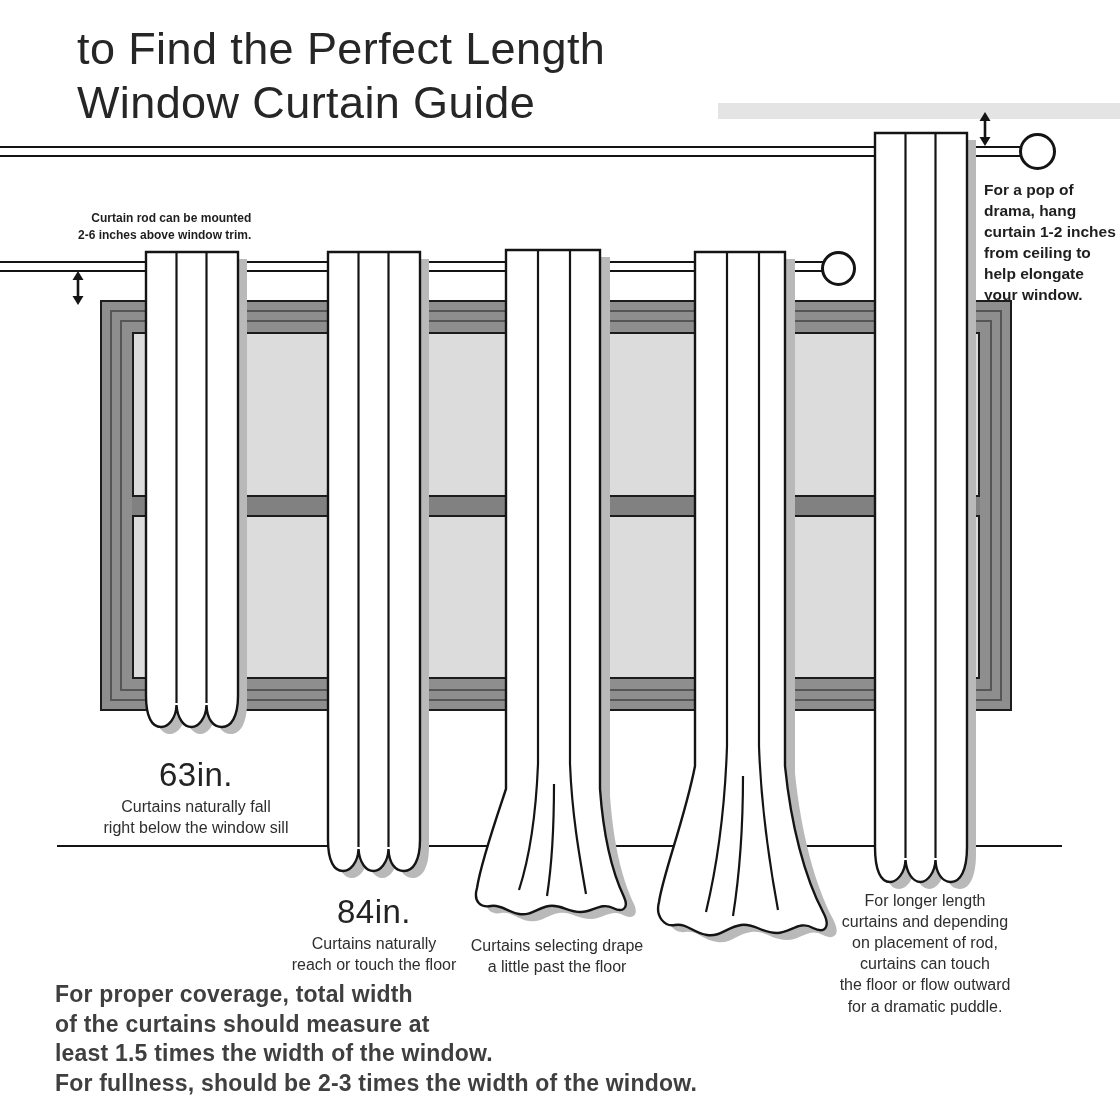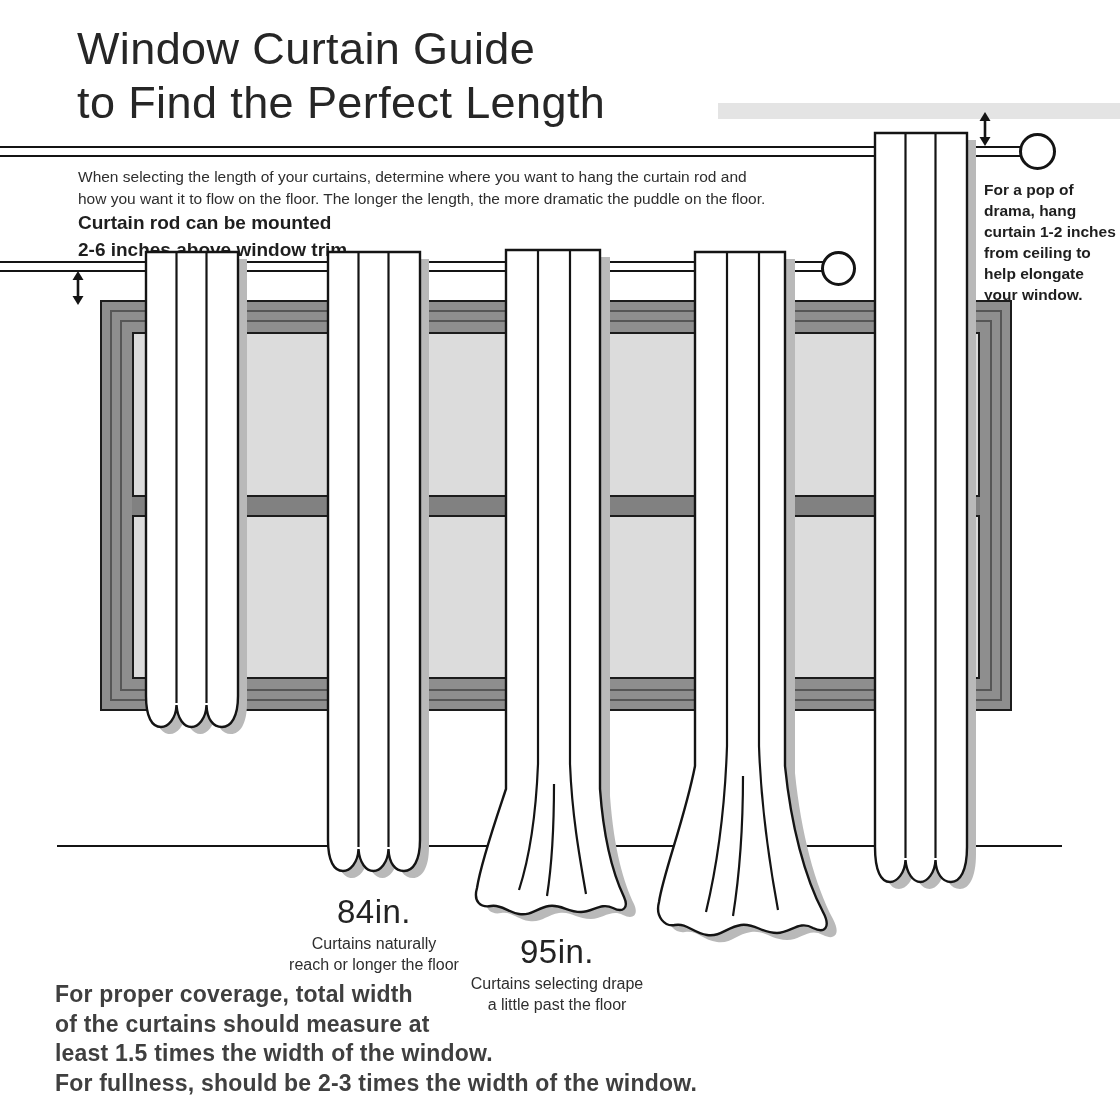--- a/index.html
+++ b/index.html
@@ -8,21 +8,21 @@
     font-family:"Liberation Sans","DejaVu Sans",sans-serif;color:#141414;
   }
   .abs{position:absolute;}
   .pre{white-space:pre-line;}
 
   .title{
     left:77px;top:22px;font-size:45px;line-height:1.19;font-weight:400;
     color:#262626;letter-spacing:0.4px;
   }
   .intro{left:78px;top:166px;font-size:15.5px;line-height:1.45;color:#2e2e2e;}
-  .rod-note{left:78px;top:210px;font-size:19px;line-height:1.4;font-weight:bold;color:#1e1e1e;}
+  .rod-note{left:78px;top:210px;font-size:12px;line-height:1.4;font-weight:bold;color:#1e1e1e;text-align:right;}
   .ceiling-note{left:984px;top:180px;font-size:15.5px;line-height:1.35;font-weight:bold;color:#1e1e1e;width:140px;}
 
   .ceiling-bar{left:718px;top:103px;width:402px;height:16px;background:#e4e4e4;}
 
   .rod{height:7px;border-top:2.6px solid #141414;border-bottom:2.6px solid #141414;background:#fff;}
   .rod1a{left:0;top:146px;width:875px;}
   .rod1b{left:967px;top:146px;width:54px;}
   .rod2{left:0;top:261px;width:824px;}
   .finial{border-radius:50%;border:3px solid #141414;background:#fff;box-sizing:border-box;}
   .f1{left:1019px;top:133px;width:37px;height:37px;}
@@ -47,28 +47,26 @@
   .lab5{left:805px;top:888px;width:240px;}
 
   .footer{left:55px;top:980px;font-size:23px;line-height:1.29;font-weight:bold;color:#3f3f3f;letter-spacing:0.2px;}
 </style>
 </head>
 <body>
 
 <div class="canvas">
 
   <div class="abs title">
+    <div>to Find the Perfect Length</div>
     <div>Window Curtain Guide</div>
-    <div>to Find the Perfect Length</div>
   </div>
 
   <div class="abs ceiling-bar"></div>
 
-  <div class="abs intro pre">When selecting the length of your curtains, determine where you want to hang the curtain rod and
-how you want it to flow on the floor. The longer the length, the more dramatic the puddle on the floor.</div>
   <div class="abs rod-note pre">Curtain rod can be mounted
 2-6 inches above window trim.</div>
 
   <div class="abs rod rod1a"></div>
   <div class="abs rod rod1b"></div>
   <div class="abs finial f1"></div>
   <svg class="abs" style="left:977px;top:112px;" width="16" height="34" viewBox="0 0 16 34">
     <path d="M8,6 L8,28" stroke="#141414" stroke-width="2.6" fill="none"></path>
     <path d="M8,0 L2.5,9 L13.5,9 Z" fill="#141414"></path>
     <path d="M8,34 L2.5,25 L13.5,25 Z" fill="#141414"></path>
@@ -122,31 +120,41 @@
     <path fill="#ffffff" stroke="#141414" stroke-width="2.4" d="M50,6 L140,6 L140,520 C146,580 160,632 178,666 C186,681 180,688 168,682 C154,674 146,687 132,687 C116,687 110,677 96,679 C82,681 76,691 62,689 C48,687 42,677 30,679 C20,681 10,671 14,656 C18,628 40,572 50,520 Z"></path>
     <path fill="none" stroke="#141414" stroke-width="2.2" d="M82,6 L82,500 C80,560 72,620 61,666 M114,6 L114,500 C116,560 124,615 133,664 M98,530 C98,580 94,632 88,670"></path>
   </svg>
 
   <svg class="abs" style="left:869px;top:127px;" width="112" height="775" viewBox="0 0 112 775">
     <path transform="translate(9,7)" fill="#b9b9b9" stroke="none" d="M6,6 L98,6 L98,720 C98,744 91,755 82,755 C73,755 67,746 66.5,733 C66,746 58,755 51.5,755 C44,755 37.5,746 36.5,733 C36,746 28,755 21,755 C12,755 6,744 6,720 Z"></path>
     <path fill="#ffffff" stroke="#141414" stroke-width="2.4" d="M6,6 L98,6 L98,720 C98,744 91,755 82,755 C73,755 67,746 66.5,733 C66,746 58,755 51.5,755 C44,755 37.5,746 36.5,733 C36,746 28,755 21,755 C12,755 6,744 6,720 Z"></path>
     <path fill="none" stroke="#141414" stroke-width="2.2" d="M36.5,6 L36.5,731 M66.5,6 L66.5,731"></path>
   </svg>
 
+  <div class="abs label lab1">
+    <div class="big">63in.</div>
+    <div class="sub pre">Curtains naturally fall
+right below the window sill</div>
+  </div>
   <div class="abs label lab2">
     <div class="big">84in.</div>
     <div class="sub pre">Curtains naturally
-reach or longer the floor</div>
+reach or touch the floor</div>
   </div>
   <div class="abs label lab3">
-    <div class="big">95in.</div>
     <div class="sub pre">Curtains selecting drape
 a little past the floor</div>
   </div>
   <div class="abs label lab5">
+    <div class="sub pre">For longer length
+curtains and depending
+on placement of rod,
+curtains can touch
+the floor or flow outward
+for a dramatic puddle.</div>
   </div>
 
   <div class="abs footer pre">For proper coverage, total width
 of the curtains should measure at
 least 1.5 times the width of the window.
 For fullness, should be 2-3 times the width of the window.</div>
 
 </div>
 
 </body></html>

